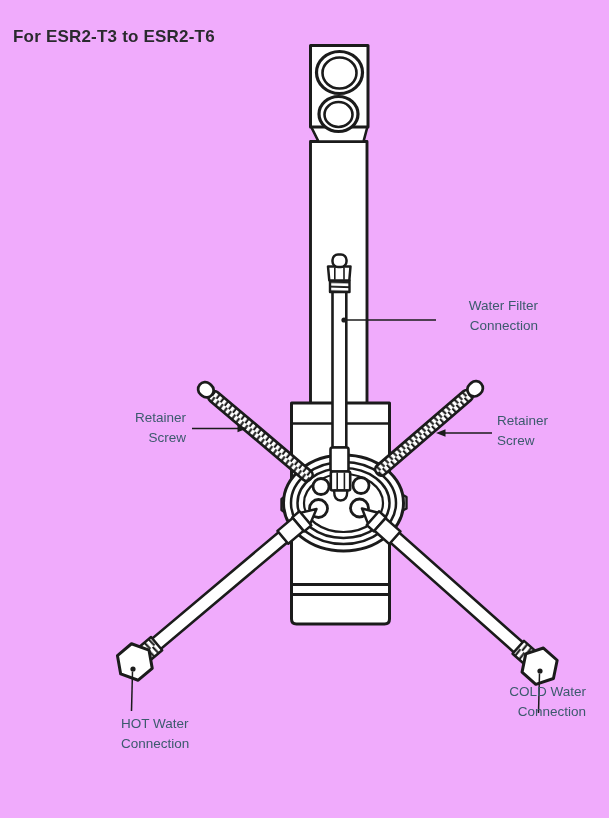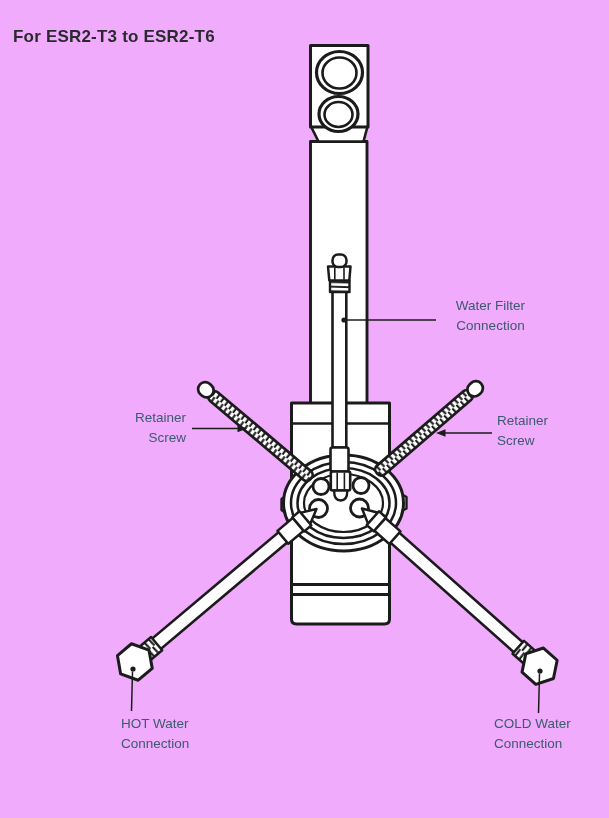--- a/index.html
+++ b/index.html
@@ -10,25 +10,25 @@
   #diagram-svg{position:absolute;left:0;top:0;}
   .title{
     position:absolute;left:13px;top:27px;
     font-size:17px;font-weight:700;letter-spacing:.2px;color:#2a2a2e;
   }
   .callout{
     position:absolute;
     font-size:13.5px;line-height:20px;color:#3c5a6d;
     white-space:pre-line;
   }
-  .cl-wf{left:443px;top:296px;width:95px;text-align:center;}
+  .cl-wf{left:443px;top:296px;width:95px;text-align:right;}
   .cl-ret-l{left:100px;top:408px;width:86px;text-align:right;}
   .cl-ret-r{left:497px;top:411px;width:86px;text-align:left;}
   .cl-hot{left:102px;top:714px;width:95px;text-align:left;margin-left:19px;}
-  .cl-cold{left:494px;top:714px;width:92px;text-align:left;}
+  .cl-cold{left:494px;top:682px;width:92px;text-align:right;}
 </style>
 </head>
 <body>
 
 <div id="canvas">
 
   <svg id="diagram-svg" width="609" height="818" viewBox="0 0 609 818">
     <defs>
 
       <pattern id="thread" patternUnits="userSpaceOnUse" width="5.4" height="40">

